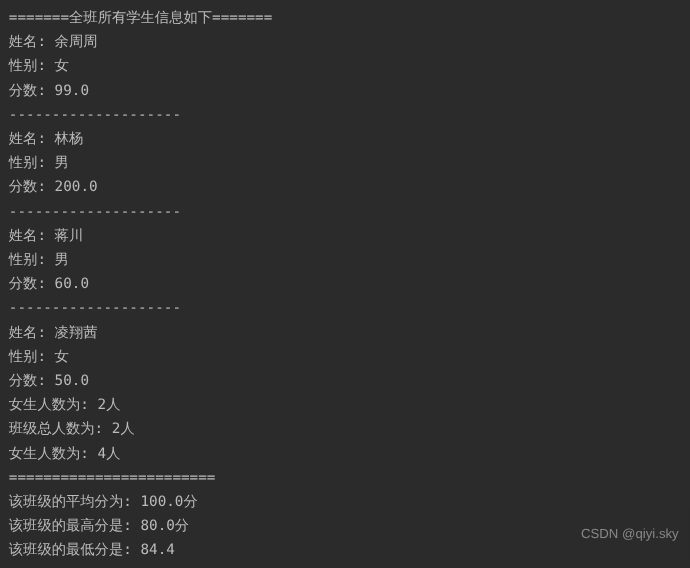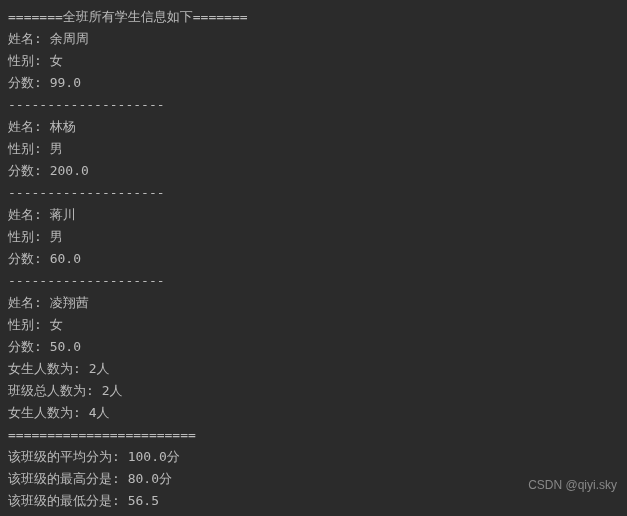--- a/index.html
+++ b/index.html
@@ -56,15 +56,15 @@
 <div class="line"><span>分数: </span><span>50.0</span></div>
 
 <div class="line"><span>女生人数为: </span><span>2人</span></div>
 <div class="line"><span>班级总人数为: </span><span>2人</span></div>
 <div class="line"><span>女生人数为: </span><span>4人</span></div>
 
 <div class="line">========================</div>
 
 <div class="line"><span>该班级的平均分为: </span><span>100.0分</span></div>
 <div class="line"><span>该班级的最高分是: </span><span>80.0分</span></div>
-<div class="line"><span>该班级的最低分是: </span><span>56.5</span></div>
+<div class="line"><span>该班级的最低分是: </span><span>84.4</span></div>
 
 <div class="watermark">CSDN @qiyi.sky</div>
 
 </body></html>

